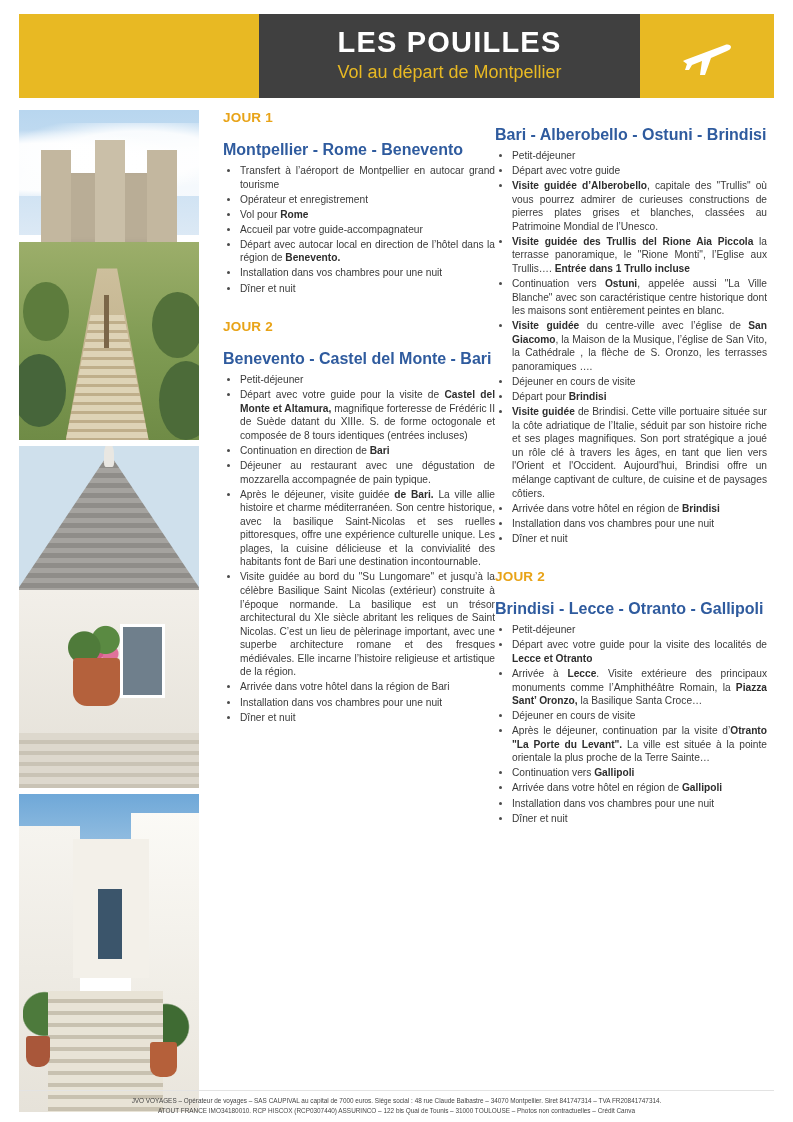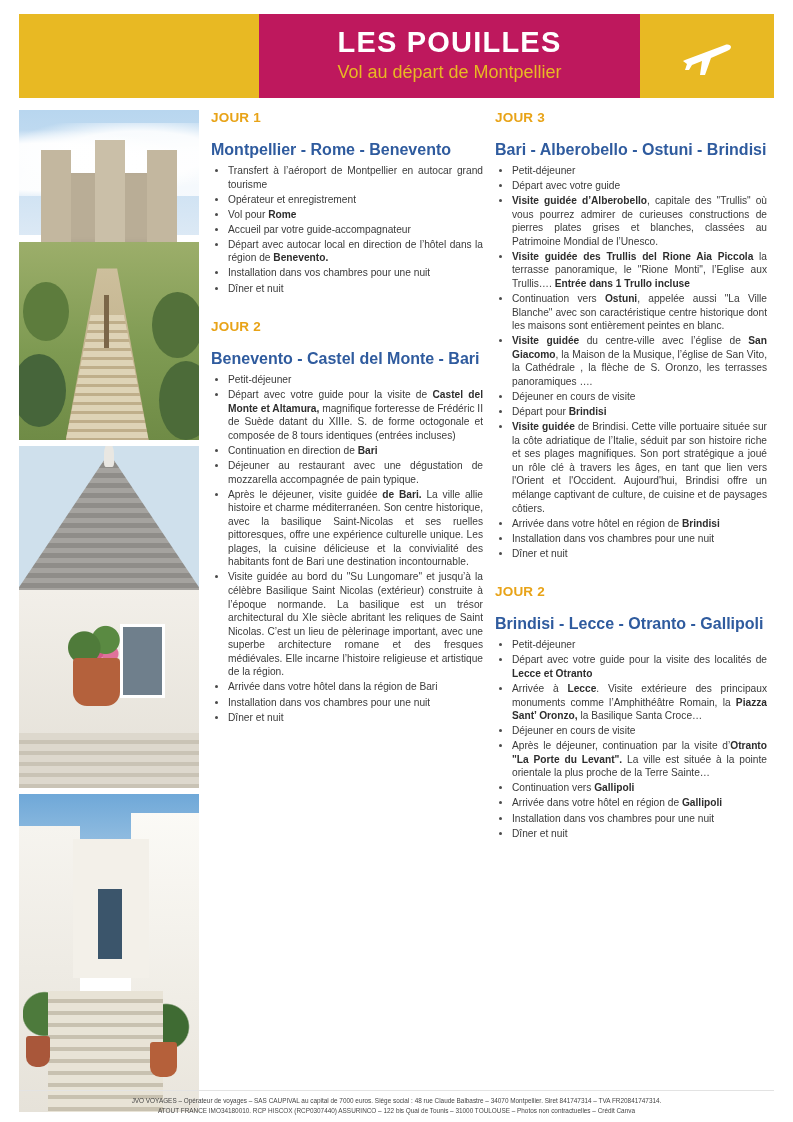--- a/index.html
+++ b/index.html
@@ -32,21 +32,21 @@
     background: #e8b923;
     display: flex;
     align-items: stretch;
   }
   .header-left {
     width: 240px;
     flex: 0 0 240px;
   }
   .header-center {
     flex: 1 1 auto;
-    background: #be185d;
+    background: #404040;
     display: flex;
     flex-direction: column;
     align-items: center;
     justify-content: center;
     padding: 4px 0 6px 0;
   }
   .header-title {
     color: #ffffff;
     font-size: 29px;
     font-weight: bold;
@@ -210,21 +210,21 @@
     position:absolute; left:4%; top:76%; width:13%; height:10%;
     background:#a9573a; border-radius:3px 3px 10px 10px;
   }
 
   
   .col {
     position: absolute;
     top: 110px;
     width: 272px;
   }
-  .col-1 { left: 211px; }
+  .col-1 { left: 223px; }
   .col-2 { left: 495px; }
 
   .day-title {
     color: #e8a317;
     font-size: 13.5px;
     font-weight: bold;
     letter-spacing: 0.2px;
     margin: 0 0 2px 0;
   }
   .day-sub {
@@ -366,21 +366,20 @@
         <li>Installation dans vos chambres pour une nuit</li>
         <li>Dîner et nuit</li>
       </ul>
     </div>
 
   </div>
 
   <div class="col col-2">
 
     <div class="day-block">
-      <div class="day-title">JOUR 3</div>
       <div class="day-sub">Bari - Alberobello - Ostuni - Brindisi</div>
       <ul class="items">
         <li>Petit-déjeuner</li>
         <li>Départ avec votre guide</li>
         <li><b>Visite guidée d’Alberobello</b>, capitale des "Trullis" où vous pourrez admirer de curieuses constructions de pierres plates grises et blanches, classées au Patrimoine Mondial de l’Unesco.</li>
         <li><b>Visite guidée des Trullis del Rione Aia Piccola</b> la terrasse panoramique, le "Rione Monti", l’Eglise aux Trullis…. <b>Entrée dans 1 Trullo incluse</b></li>
         <li>Continuation vers <b>Ostuni</b>, appelée aussi "La Ville Blanche" avec son caractéristique centre historique dont les maisons sont entièrement peintes en blanc.</li>
         <li><b>Visite guidée</b> du centre-ville avec l’église de <b>San Giacomo</b>, la Maison de la Musique, l’église de San Vito, la Cathédrale , la flèche de S. Oronzo, les terrasses panoramiques ….</li>
         <li>Déjeuner en cours de visite</li>
         <li>Départ pour <b>Brindisi</b></li>

